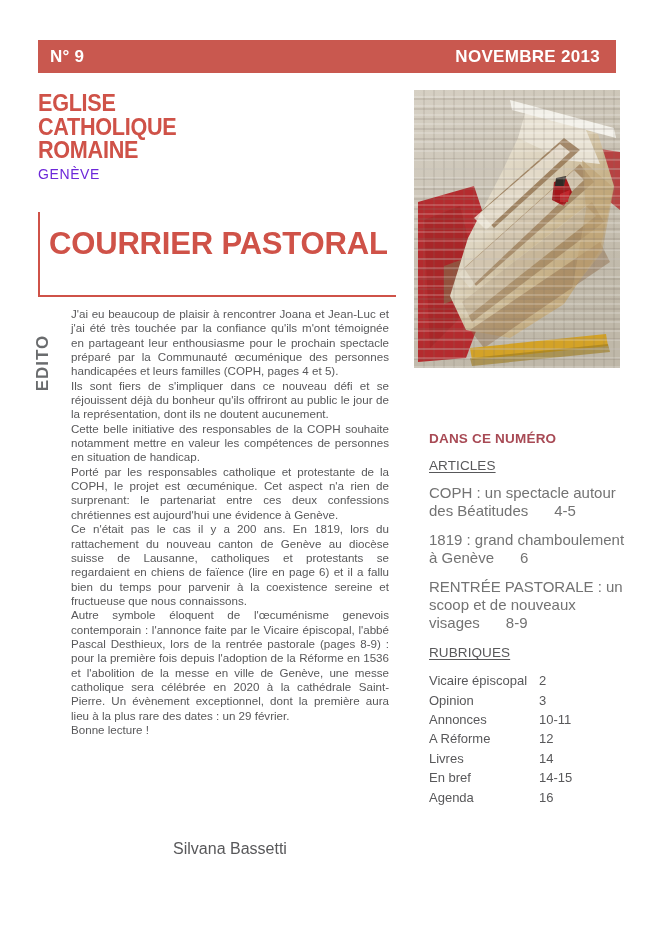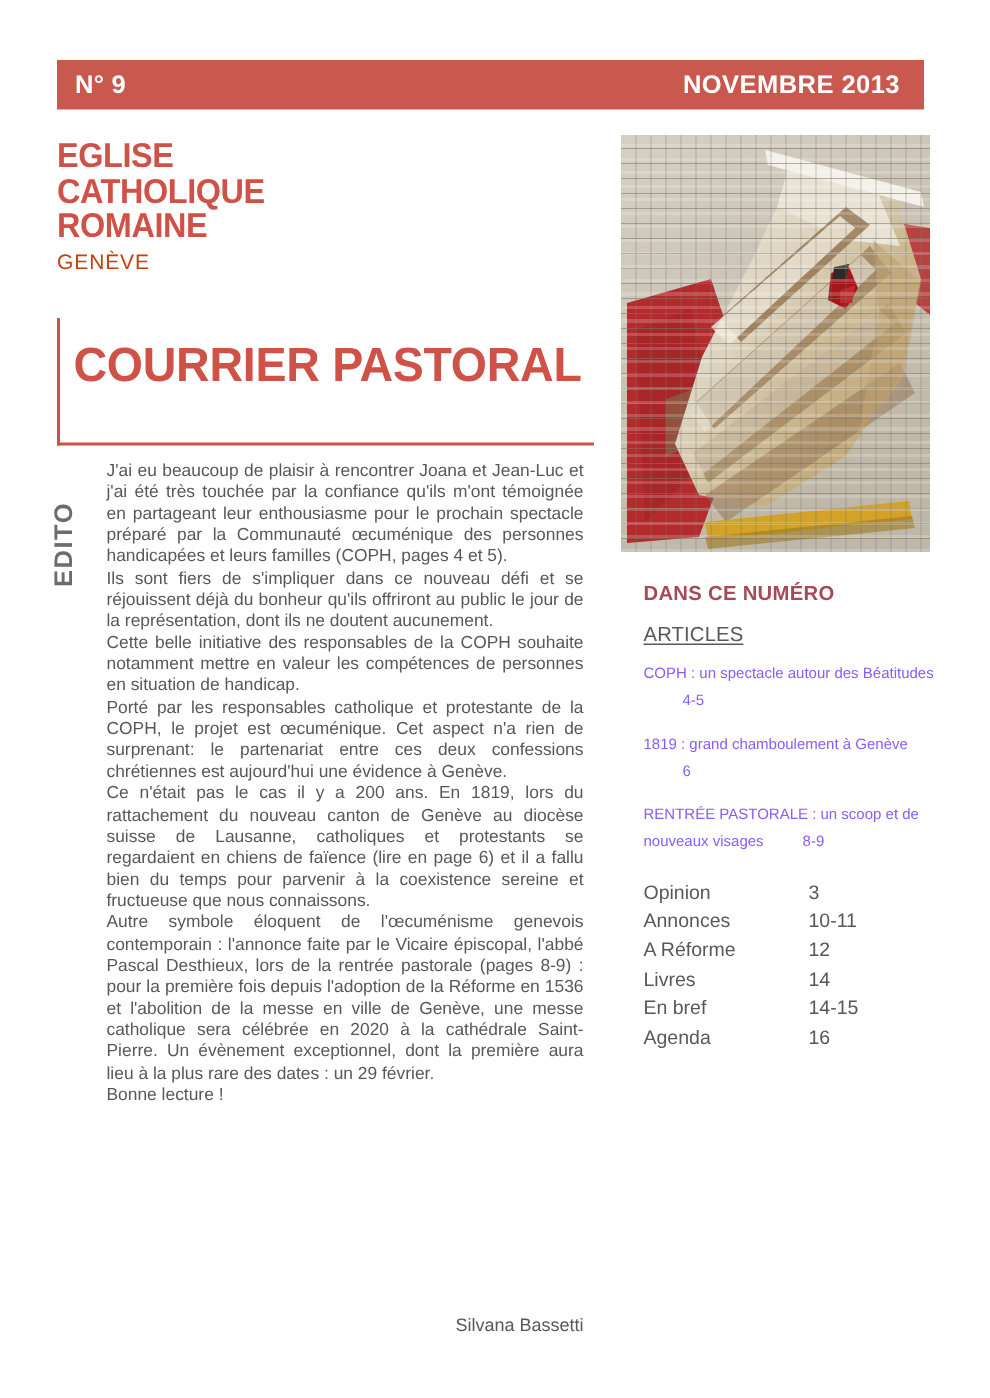--- a/index.html
+++ b/index.html
@@ -54,21 +54,21 @@
     color: #cf5248;
     font-weight: bold;
     font-size: 23px;
     line-height: 23.5px;
     letter-spacing: -0.3px;
     font-stretch: condensed;
     transform: scaleX(0.94);
     transform-origin: left center;
   }
   .logo-sub {
-    color: #c2410c;
+    color: #6d28d9;
     font-size: 14px;
     letter-spacing: .6px;
     margin-top: 3px;
   }
 
   
   .title-block {
     position: absolute;
     left: 38px;
     top: 212px;
@@ -136,24 +136,23 @@
     color: #58585a;
   }
   .edito-body p {
     margin: 0;
   }
   .signature {
     position: absolute;
     left: 71px;
     top: 840px;
     width: 318px;
-    text-align: right;
-    font-size: 12px;
-    color: #58585a;
-    margin-top: 36px;
+    text-align: center;
+    font-size: 16px;
+    color: #58585a;
   }
 
   
   .mosaic {
     position: absolute;
     left: 414px;
     top: 90px;
     width: 206px;
     height: 278px;
     overflow: hidden;
@@ -179,33 +178,34 @@
     left: 429px;
     top: 388px;
     width: 196px;
   }
   .sidebar-title {
     color: #a84a55;
     font-size: 13.5px;
     font-weight: bold;
     letter-spacing: .2px;
     margin-bottom: 12px;
+    margin-top: 43px;
   }
   .section-head {
     font-size: 13.5px;
     color: #58585a;
     text-decoration: underline;
     text-underline-offset: 2px;
     margin-bottom: 11px;
     letter-spacing: .1px;
   }
   .article-item {
-    font-size: 10px;
+    font-size: 15px;
     line-height: 17.6px;
-    color: #8b5cf6;
+    color: #737373;
     margin-bottom: 12px;
     position: relative;
   }
   .article-item .pg {
     display: inline-block;
     min-width: 40px;
     text-align: left;
     padding-left: 26px;
   }
   .rubriques {
@@ -342,21 +342,26 @@
     <span>COPH : un spectacle autour des Béatitudes</span><span class="pg">4-5</span>
   </div>
   <div class="article-item">
     <span>1819 : grand chamboulement à Genève</span><span class="pg">6</span>
   </div>
   <div class="article-item">
     <span>RENTRÉE PASTORALE : un scoop et de nouveaux visages</span><span class="pg">8-9</span>
   </div>
 
   <div class="rubriques">
-
+    <div class="section-head">RUBRIQUES</div>
+
+    <div class="rub-row">
+      <span class="rub-name">Vicaire épiscopal</span>
+      <span class="rub-pg">2</span>
+    </div>
     <div class="rub-row">
       <span class="rub-name">Opinion</span>
       <span class="rub-pg">3</span>
     </div>
     <div class="rub-row">
       <span class="rub-name">Annonces</span>
       <span class="rub-pg">10-11</span>
     </div>
     <div class="rub-row">
       <span class="rub-name">A Réforme</span>

